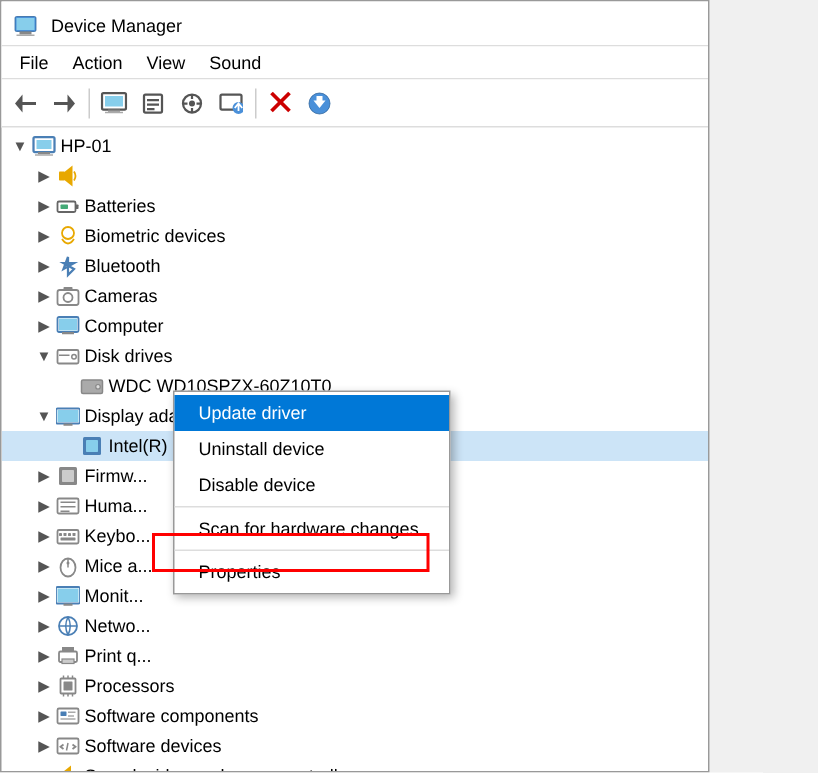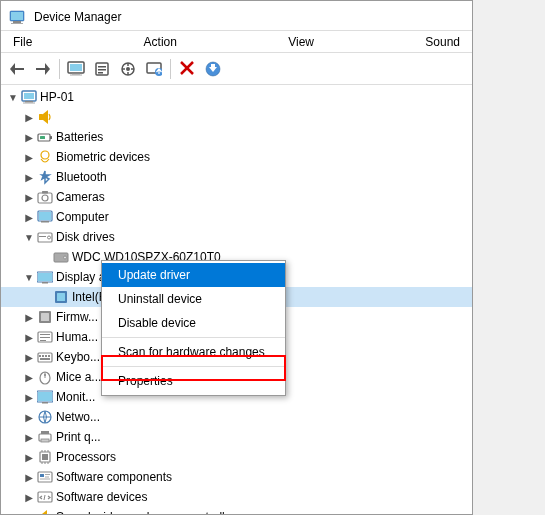--- a/index.html
+++ b/index.html
@@ -40,21 +40,20 @@
 
     
     .menu-bar {
       display: flex;
       gap: 0;
       padding: 2px 4px;
       background: #fff;
       border-bottom: 1px solid #ddd;
       height: 22px;
       align-items: center;
-      justify-content: space-between;
     }
 
     .menu-item {
       padding: 2px 8px;
       font-size: 12px;
       cursor: pointer;
       color: #000;
     }
 
     
@@ -132,21 +131,21 @@
     }
 
     .tree-label {
       font-size: 12px;
       color: #000;
     }
 
     
     .context-menu {
       position: absolute;
-      left: 100px;
+      left: 114px;
       top: 175px;
       width: 185px;
       background: #fff;
       border: 1px solid #999;
       box-shadow: 2px 2px 6px rgba(0,0,0,0.3);
       z-index: 100;
       padding: 2px 0;
     }
 
     .ctx-item {

